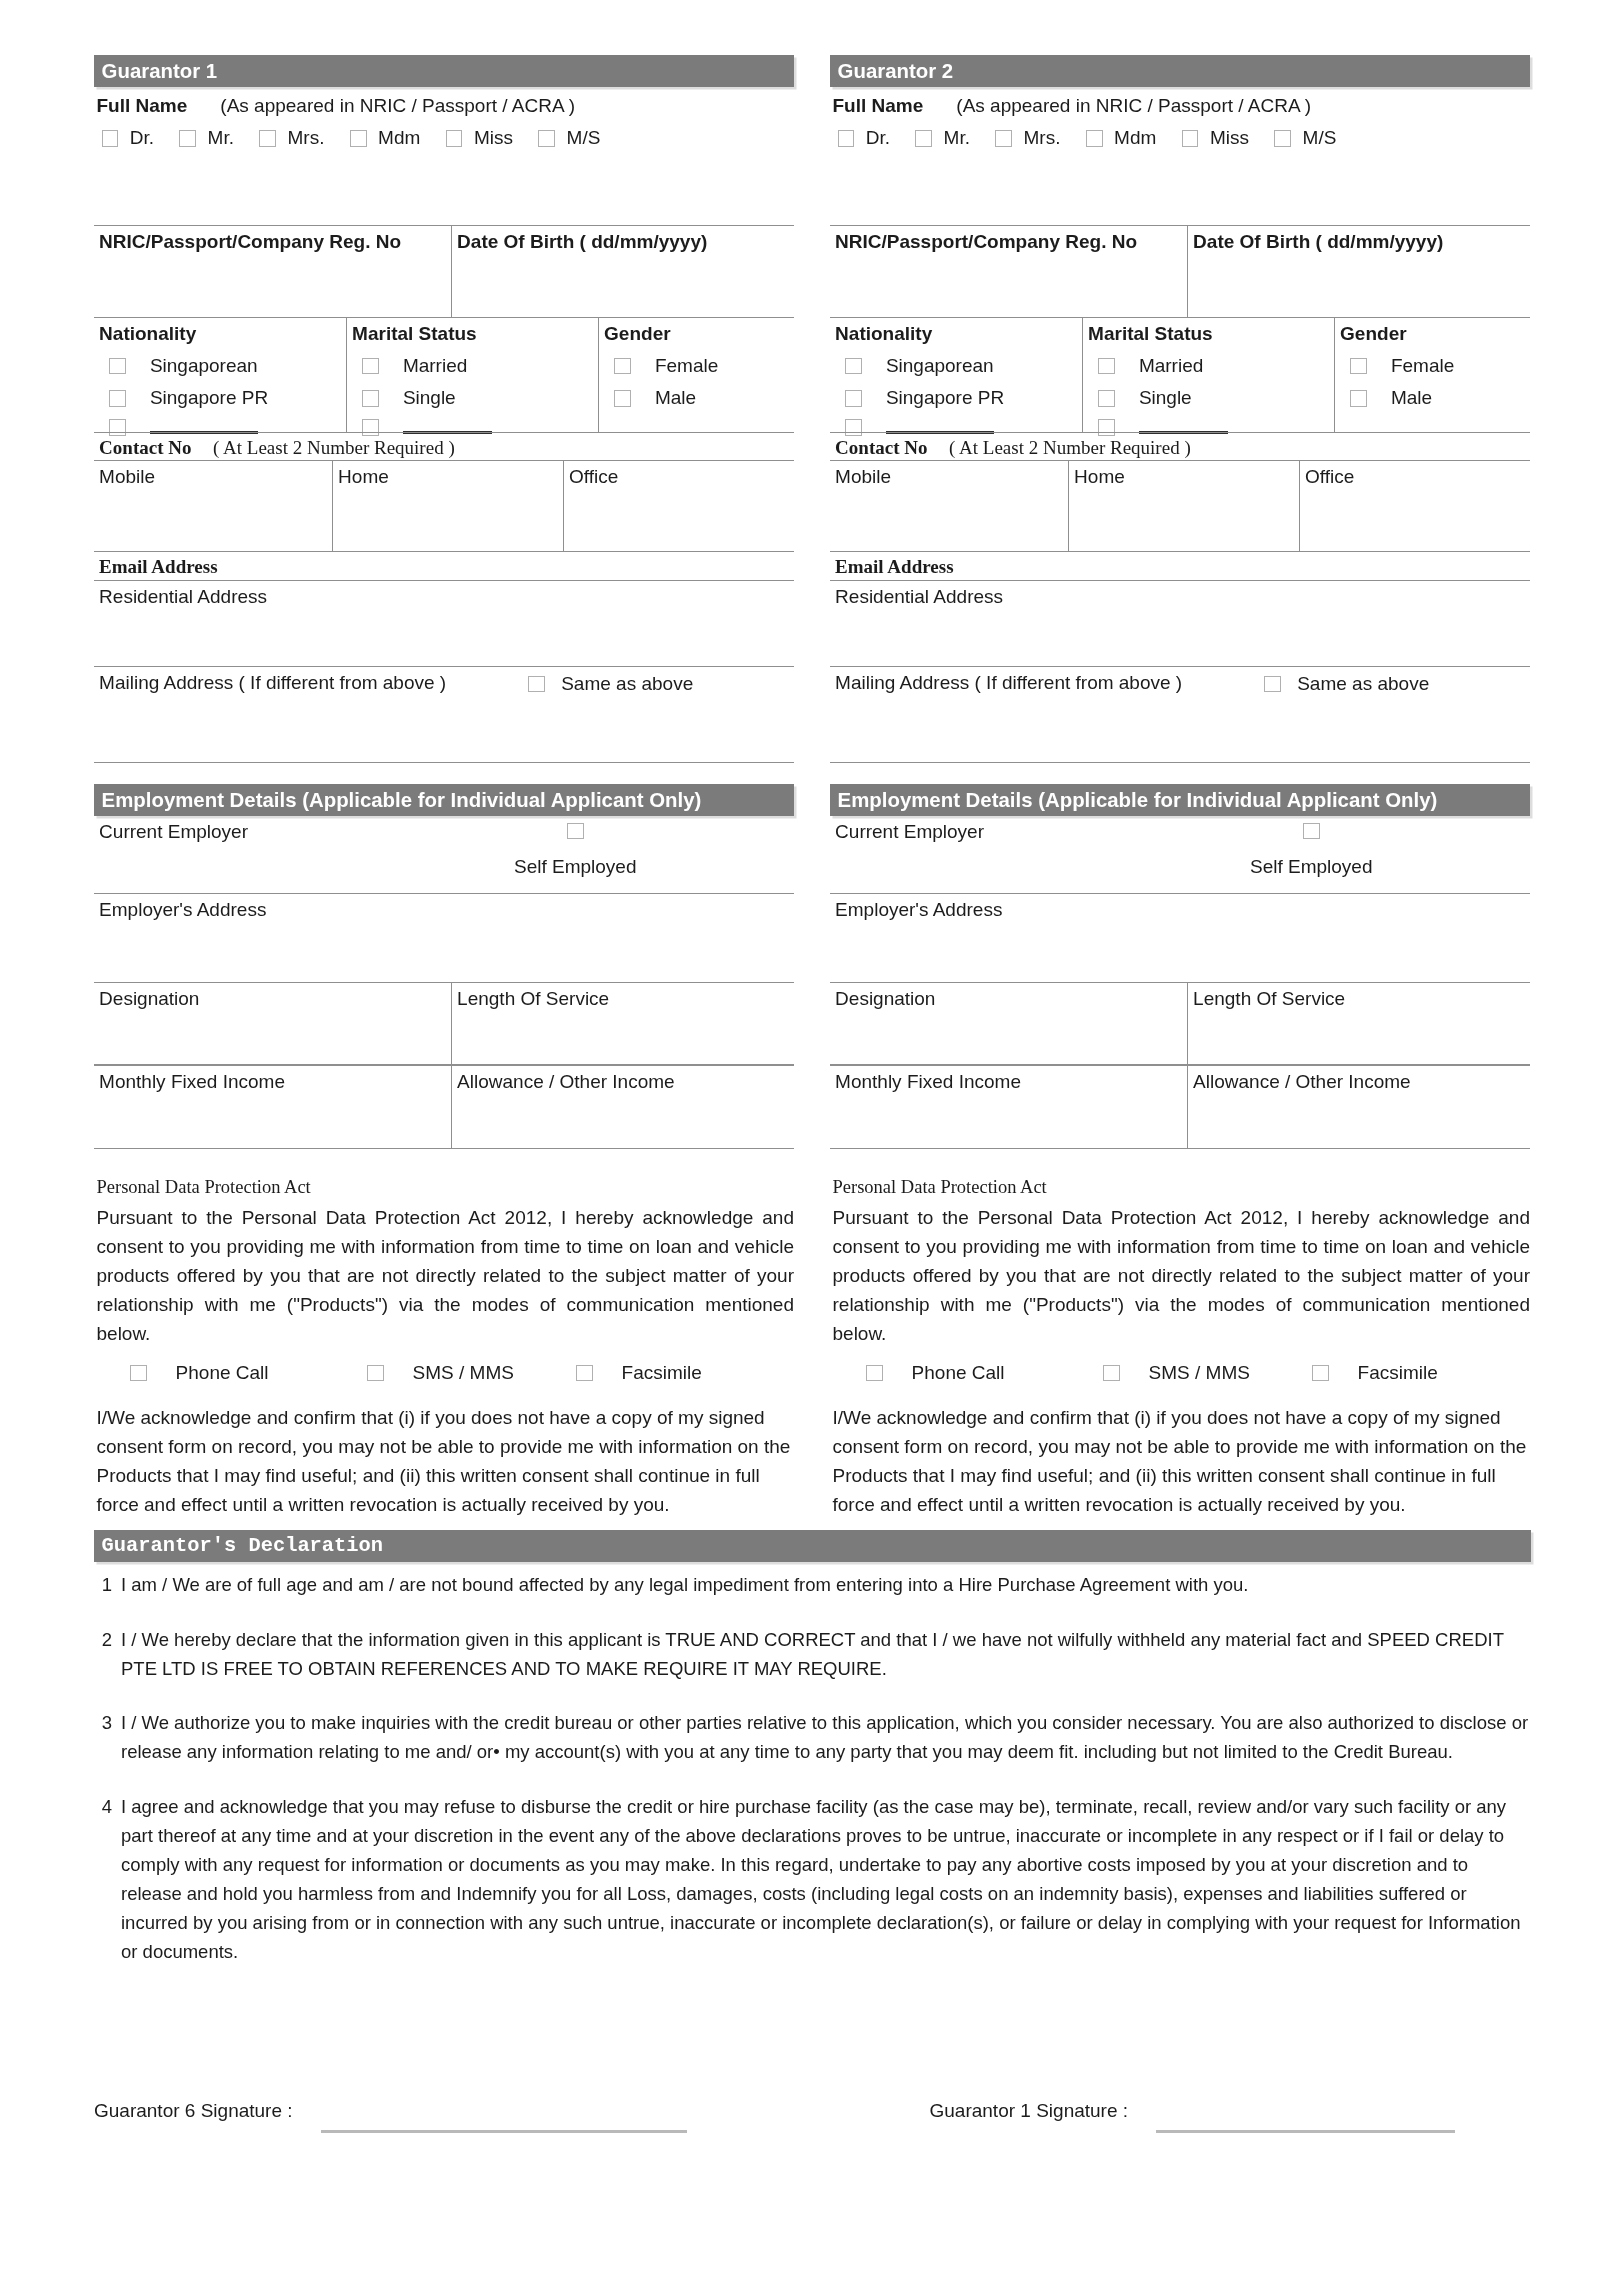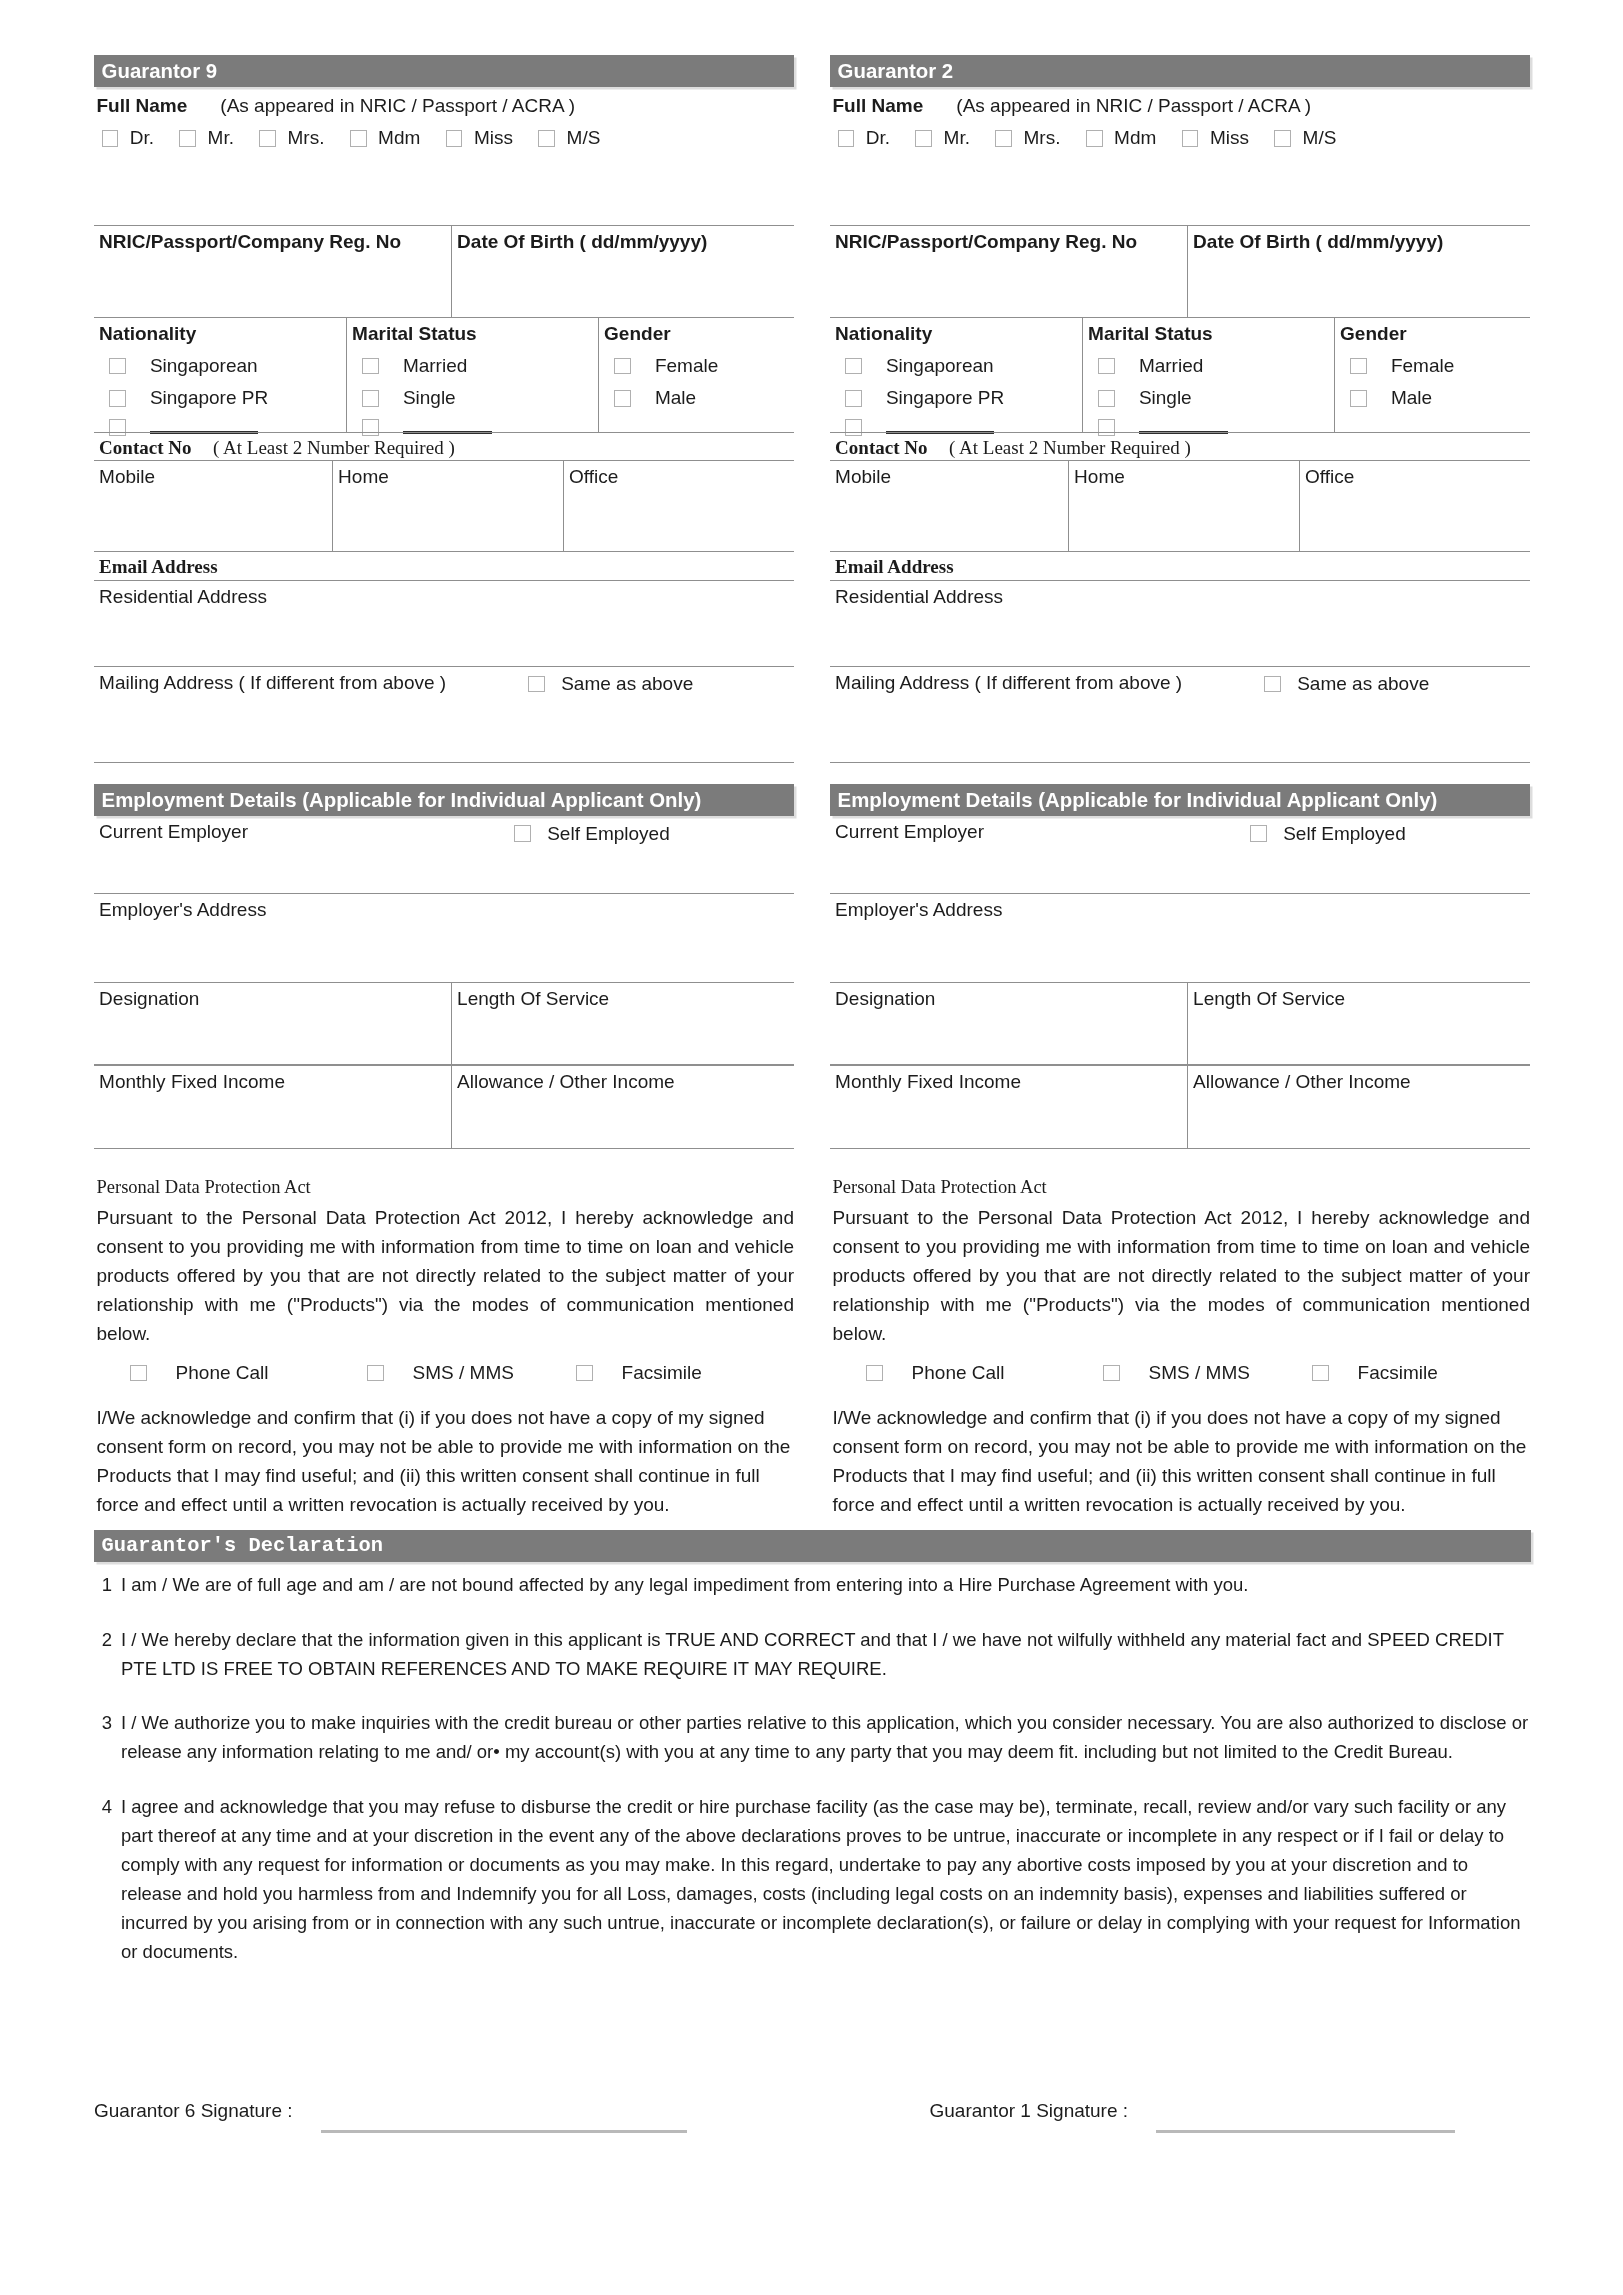--- a/index.html
+++ b/index.html
@@ -33,21 +33,21 @@
   .h44{height:28px}.h46{height:29px}.h122{height:78px}.h128{height:82px}.h132{height:84px}
   .h135{height:86px}.h143{height:91px}.h145{height:92px}.h152{height:97px}.h180{height:115px}.h140{height:89px}
 
   .opt{display:flex;align-items:center;gap:24px;margin:10.2px 0 0 10.2px;font-size:19px;}
   .opt.last{align-items:flex-end;}
   .fill-line{display:inline-block;height:2.5px;background:#2e2e2e;margin-bottom:2.5px;}
 
   .baserow{display:flex;align-items:baseline;gap:21.6px;padding:3.8px 0 0 5.1px;font-family:Liberation Serif, serif;}
 
   .pos{position:absolute;display:flex;align-items:center;gap:16.6px;top:6.4px;}
-  .same{left:62%;} .se{left:60%;}
+  .same{left:62%;} .se{left:60%;flex-direction:column;}
 
   .erow{position:relative;box-sizing:border-box;padding:5.1px 0 0 5.1px;}
 
   .gap34{height:21.6px;} .gap44{height:28px;}
 
   .pdpa-title{font-family:"Liberation Serif",serif;font-size:18.5px;height:25.5px;padding-left:2.5px;}
   .para{font-size:19px;line-height:29px;margin:0;padding-left:2.5px;}
   .just{text-align:justify;}
   .channels{display:flex;padding-left:36px;margin:11.5px 0 16.6px 0;height:27px;align-items:center;}
   .chan{display:flex;align-items:center;gap:29px;box-sizing:border-box;}
@@ -66,21 +66,21 @@
   .sigline1{width:366px;} .sigline2{width:299px;}
 </style>
 </head>
 <body>
 
 <div class="page">
   <div class="content">
     <div class="cols">
 
       <section class="gcol">
-        <div class="gbar">Guarantor 9</div>
+        <div class="gbar">Guarantor 1</div>
 
         <div class="fnrow">
           <span class="blab">Full Name</span>
           <span class="rlab">(As appeared in NRIC / Passport / ACRA )</span>
         </div>
 
         <div class="titles">
           <span class="topt">
               <span class="cb"></span>
               <span class="rlab">Dr.</span>

